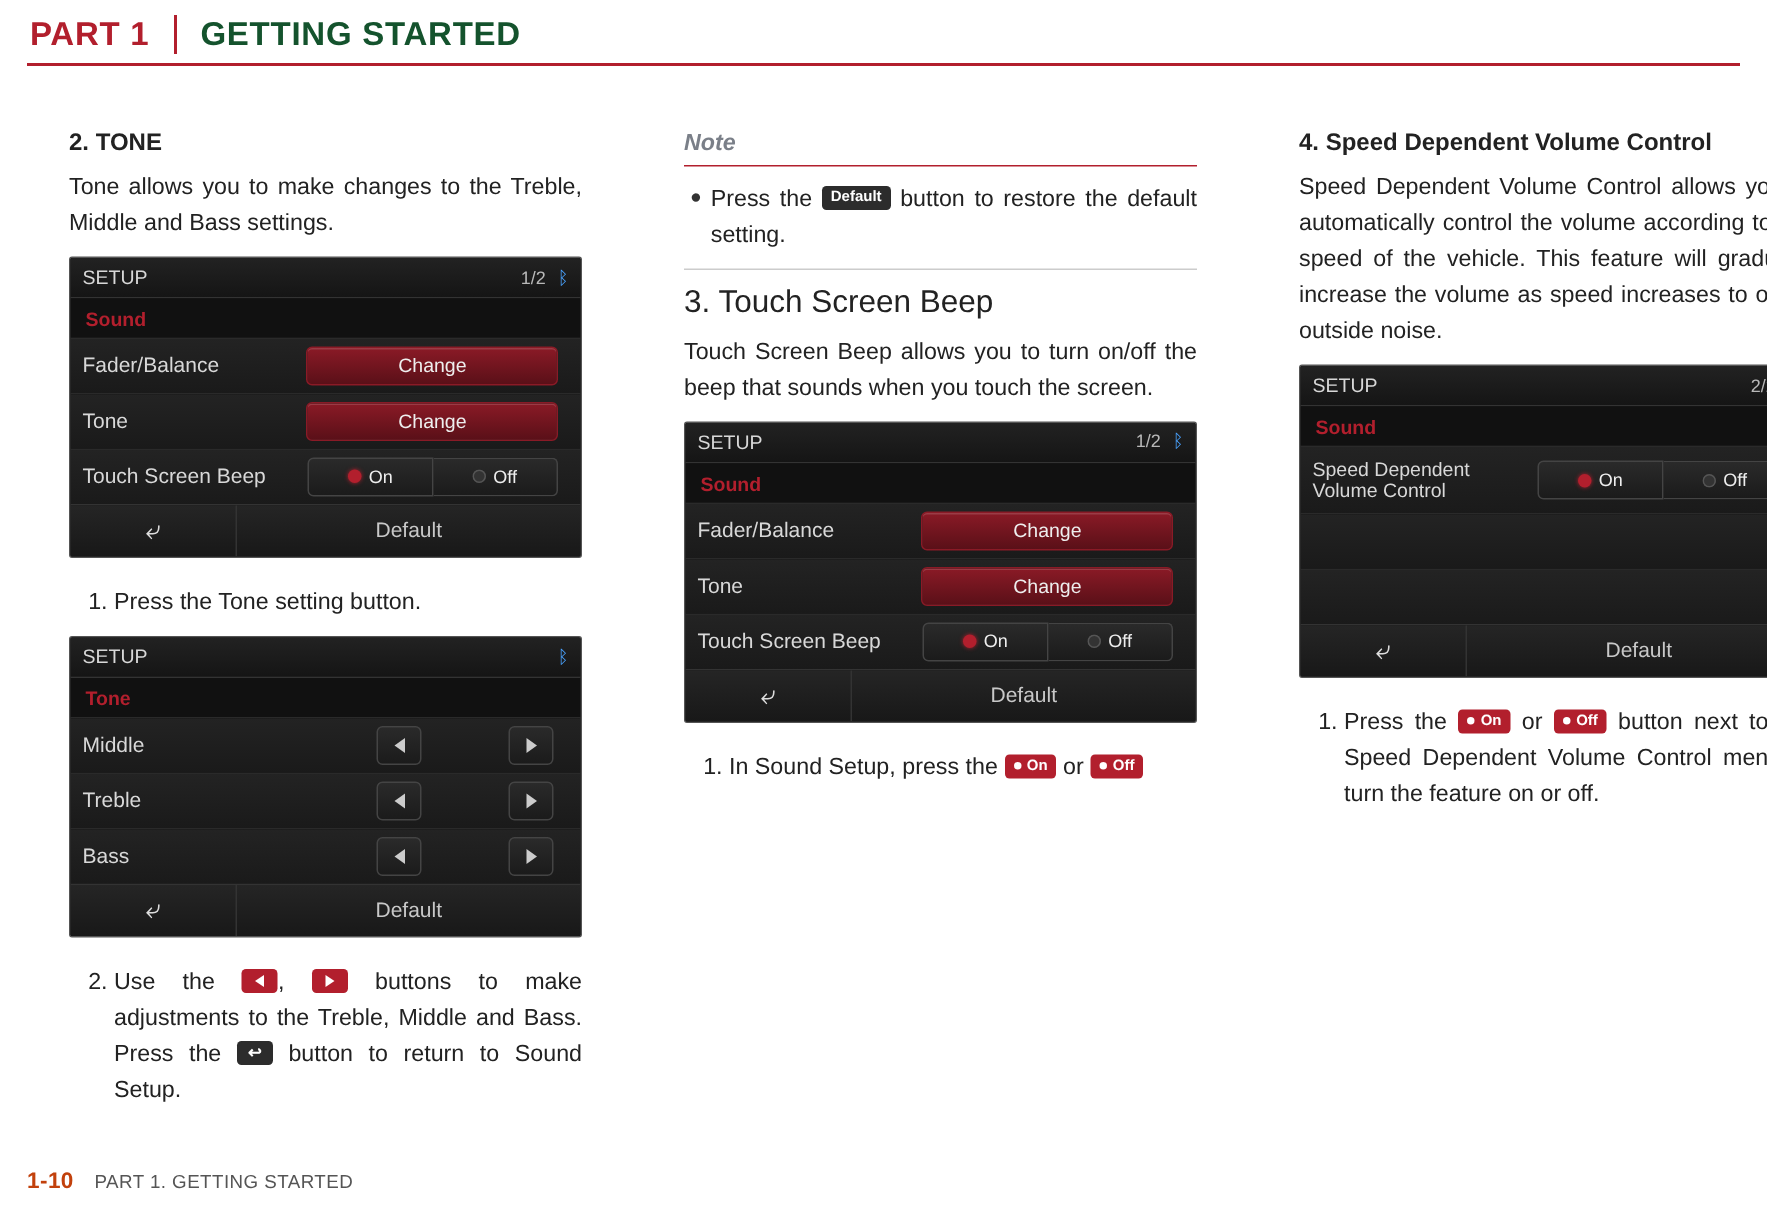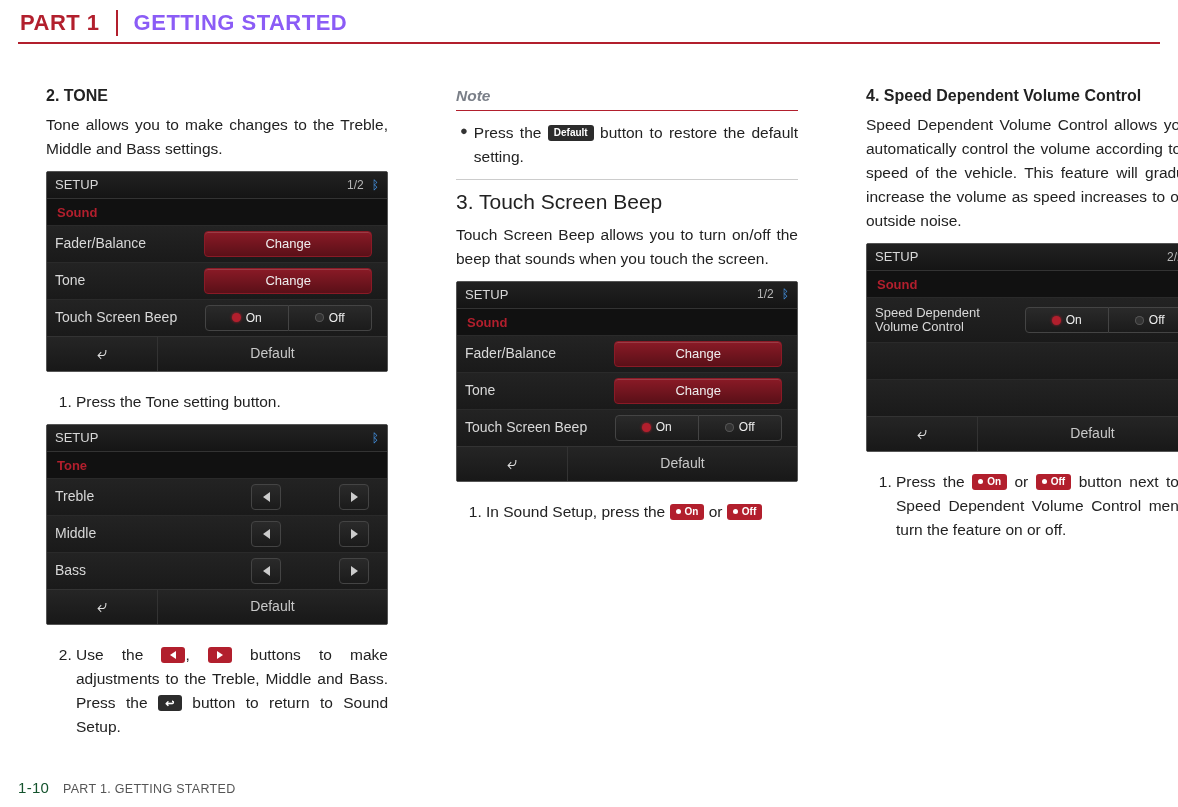--- a/index.html
+++ b/index.html
@@ -26,21 +26,21 @@
     font-size: 22px;
     font-weight: 700;
     letter-spacing: 0.5px;
     padding-right: 16px;
     border-right: 2px solid #b21f2d;
     padding-left: 2px;
     font-stretch: condensed;
   }
   .header-title {
     font-family: "Arial Black", Arial, sans-serif;
-    color: #8b5cf6;
+    color: #14532d;
     font-size: 22px;
     font-weight: 700;
     letter-spacing: 0.5px;
     padding-left: 16px;
     font-stretch: condensed;
   }
 
   .columns {
     display: flex;
     gap: 40px;
@@ -303,22 +303,22 @@
   }
 
   .page-footer {
     margin-top: 30px;
     font-size: 12.5px;
     color: #222;
     letter-spacing: 0.3px;
   }
   .page-num {
     font-size: 15px;
-    font-weight: 400;
-    color: #14532d;
+    font-weight: 700;
+    color: #c2410c;
     margin-right: 10px;
   }
   .page-part-label {
     color: #555;
   }
 </style>
 </head>
 <body>
 
 <div class="page">
@@ -383,30 +383,30 @@
       <div class="shot">
         <div class="shot-header">
           <span>SETUP</span>
           <span class="right">
               <span class="bt-icon">ᛒ</span>
             </span>
         </div>
         <div class="shot-sub">Tone</div>
         <div class="shot-rows">
           <div class="shot-row slider-row">
-            <span class="row-label">Treble</span>
+            <span class="row-label">Middle</span>
             <span class="tri-btn">
                 <span class="tri-left"></span>
               </span>
             <span class="tri-btn">
                 <span class="tri-right"></span>
               </span>
           </div>
           <div class="shot-row slider-row">
-            <span class="row-label">Middle</span>
+            <span class="row-label">Treble</span>
             <span class="tri-btn">
                 <span class="tri-left"></span>
               </span>
             <span class="tri-btn">
                 <span class="tri-right"></span>
               </span>
           </div>
           <div class="shot-row slider-row">
             <span class="row-label">Bass</span>
             <span class="tri-btn">

